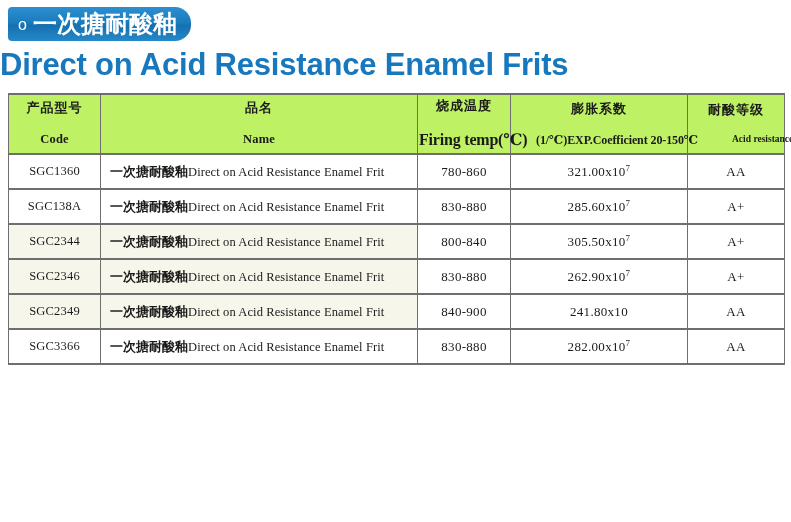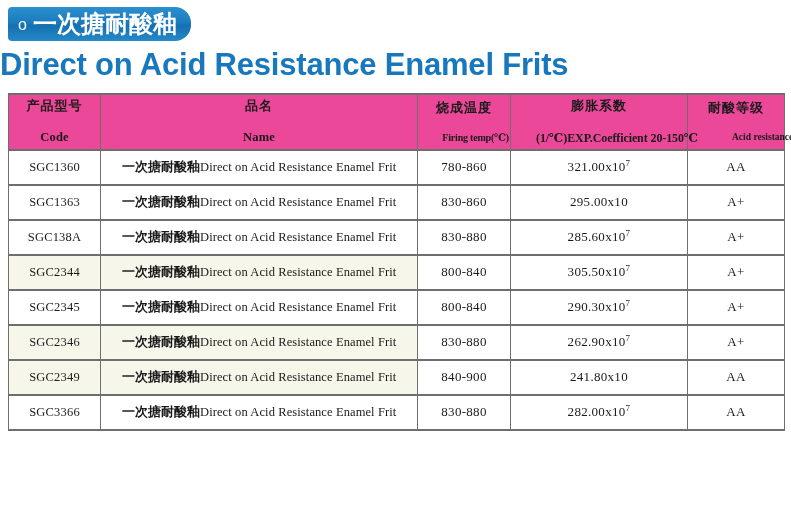--- a/index.html
+++ b/index.html
@@ -89,21 +89,21 @@
     border: 1px solid #6e6e6e;
     border-top-width: 2px;
     border-bottom-width: 2px;
     text-align: center;
     vertical-align: middle;
     color: #1a1a1a;
     padding: 0;
   }
 
   #spec-table thead th {
-    background: #ec4899;
+    background: #bef264;
     height: 46px;
     padding: 3px 1px;
     line-height: 1.25;
   }
   #spec-table thead th .hdr-cn {
     display: block;
     font-family: "DejaVu Sans", "Liberation Sans", sans-serif;
     font-size: 13px;
     font-weight: 700;
     letter-spacing: 1px;
@@ -120,38 +120,38 @@
     font-size: 9.5px;
     letter-spacing: 0;
     padding-left: 43px;
   }
   #spec-table thead th.col-exp .hdr-en {
     font-size: 12px;
     letter-spacing: -0.1px;
     padding-left: 24px;
   }
   #spec-table thead th.col-temp .hdr-en {
-    font-size: 10px;
+    font-size: 16px;
     letter-spacing: -0.2px;
     text-align: right;
   }
 
   #spec-table tbody tr { height: 35px; }
   #spec-table tbody td {
     font-family: "Liberation Serif", "DejaVu Serif", serif;
     font-size: 13px;
     letter-spacing: 0.3px;
   }
   #spec-table tbody td.cell-code {
     font-size: 12.5px;
     letter-spacing: 0.2px;
   }
   #spec-table tbody td.cell-name {
     text-align: left;
-    padding-left: 21px;
+    padding-left: 9px;
     white-space: nowrap;
     font-size: 12.5px;
     letter-spacing: 0.1px;
   }
   #spec-table tbody td.cell-name .nm-cn {
     font-family: "DejaVu Sans", "Liberation Sans", sans-serif;
     font-size: 13px;
     font-weight: 700;
     letter-spacing: 0px;
   }
@@ -210,47 +210,33 @@
   </thead>
   <tbody id="spec-table-body">
       <tr>
         <td class="cell-code">SGC1360</td>
         <td class="cell-name"><span class="nm-cn">一次搪耐酸釉</span><span class="nm-en">Direct on Acid Resistance Enamel Frit</span></td>
         <td class="cell-temp">780-860</td>
         <td class="cell-exp"><span>321.00x10</span><sup>7</sup></td>
         <td class="cell-grade">AA</td>
       </tr>
       <tr>
-        <td class="cell-code">SGC1363</td>
-        <td class="cell-name"><span class="nm-cn">一次搪耐酸釉</span><span class="nm-en">Direct on Acid Resistance Enamel Frit</span></td>
-        <td class="cell-temp">830-860</td>
-        <td class="cell-exp"><span>295.00x10</span></td>
-        <td class="cell-grade">A+</td>
-      </tr>
-      <tr>
         <td class="cell-code">SGC138A</td>
         <td class="cell-name"><span class="nm-cn">一次搪耐酸釉</span><span class="nm-en">Direct on Acid Resistance Enamel Frit</span></td>
         <td class="cell-temp">830-880</td>
         <td class="cell-exp"><span>285.60x10</span><sup>7</sup></td>
         <td class="cell-grade">A+</td>
       </tr>
       <tr class="tint">
         <td class="cell-code">SGC2344</td>
         <td class="cell-name"><span class="nm-cn">一次搪耐酸釉</span><span class="nm-en">Direct on Acid Resistance Enamel Frit</span></td>
         <td class="cell-temp">800-840</td>
         <td class="cell-exp"><span>305.50x10</span><sup>7</sup></td>
         <td class="cell-grade">A+</td>
       </tr>
-      <tr>
-        <td class="cell-code">SGC2345</td>
-        <td class="cell-name"><span class="nm-cn">一次搪耐酸釉</span><span class="nm-en">Direct on Acid Resistance Enamel Frit</span></td>
-        <td class="cell-temp">800-840</td>
-        <td class="cell-exp"><span>290.30x10</span><sup>7</sup></td>
-        <td class="cell-grade">A+</td>
-      </tr>
       <tr class="tint">
         <td class="cell-code">SGC2346</td>
         <td class="cell-name"><span class="nm-cn">一次搪耐酸釉</span><span class="nm-en">Direct on Acid Resistance Enamel Frit</span></td>
         <td class="cell-temp">830-880</td>
         <td class="cell-exp"><span>262.90x10</span><sup>7</sup></td>
         <td class="cell-grade">A+</td>
       </tr>
       <tr class="tint">
         <td class="cell-code">SGC2349</td>
         <td class="cell-name"><span class="nm-cn">一次搪耐酸釉</span><span class="nm-en">Direct on Acid Resistance Enamel Frit</span></td>

